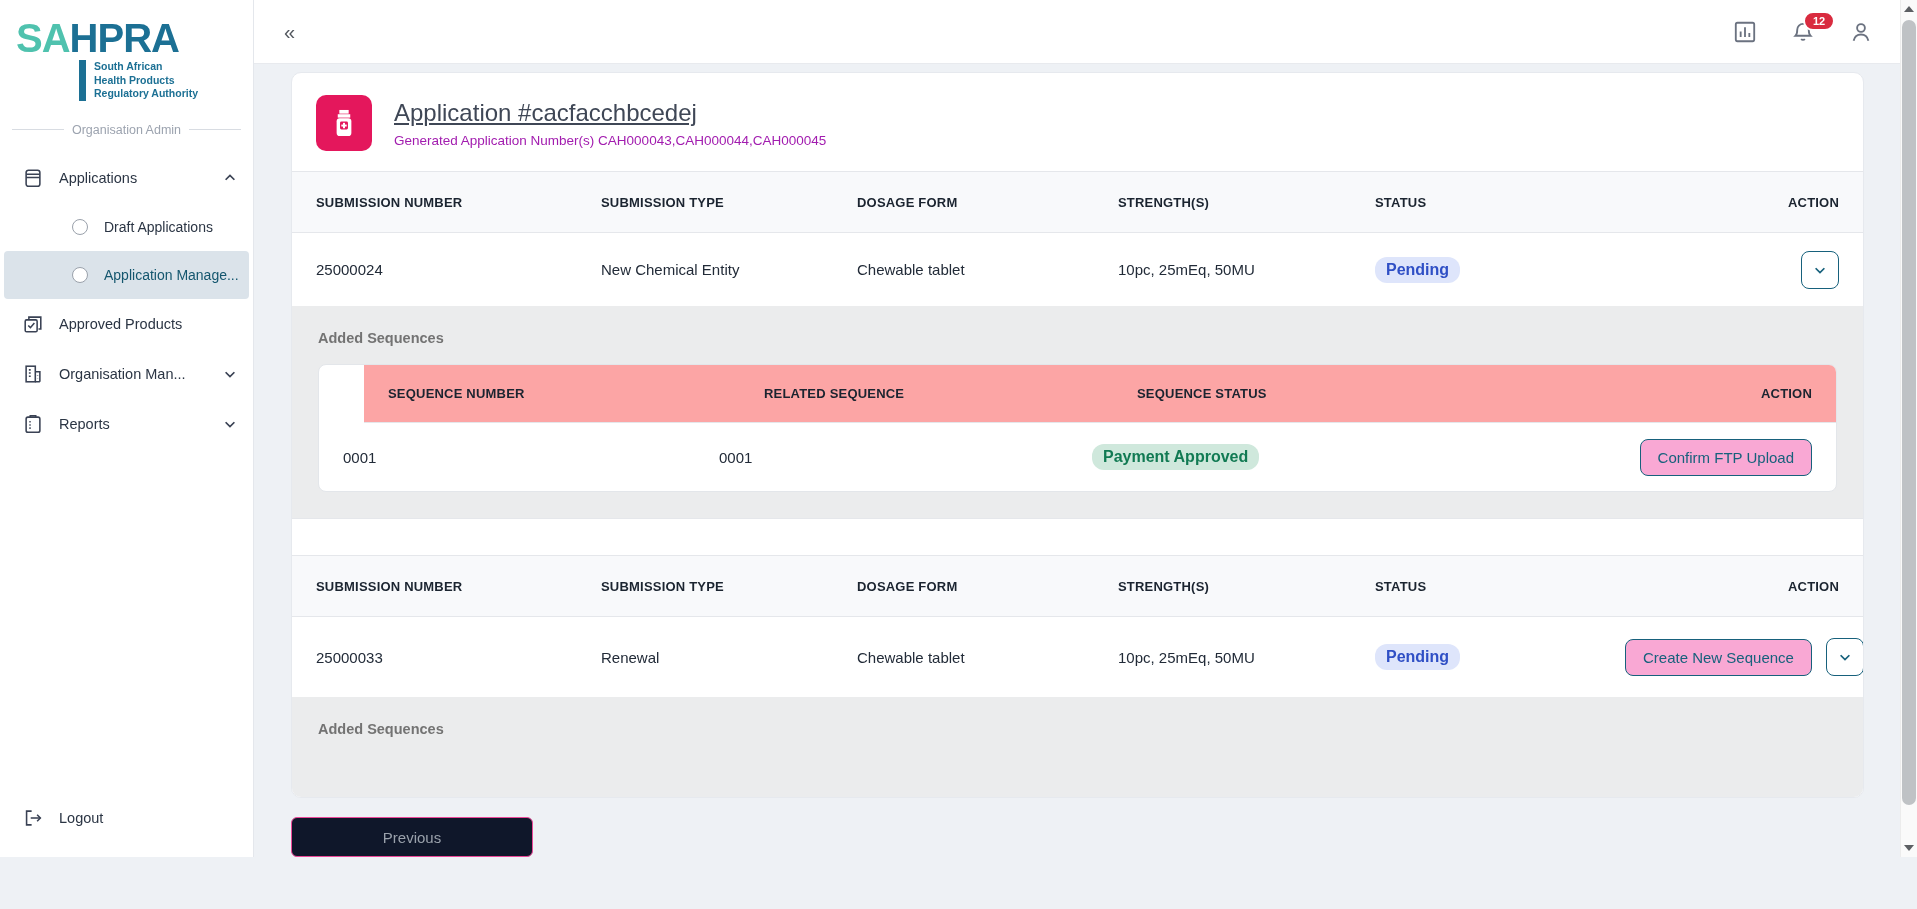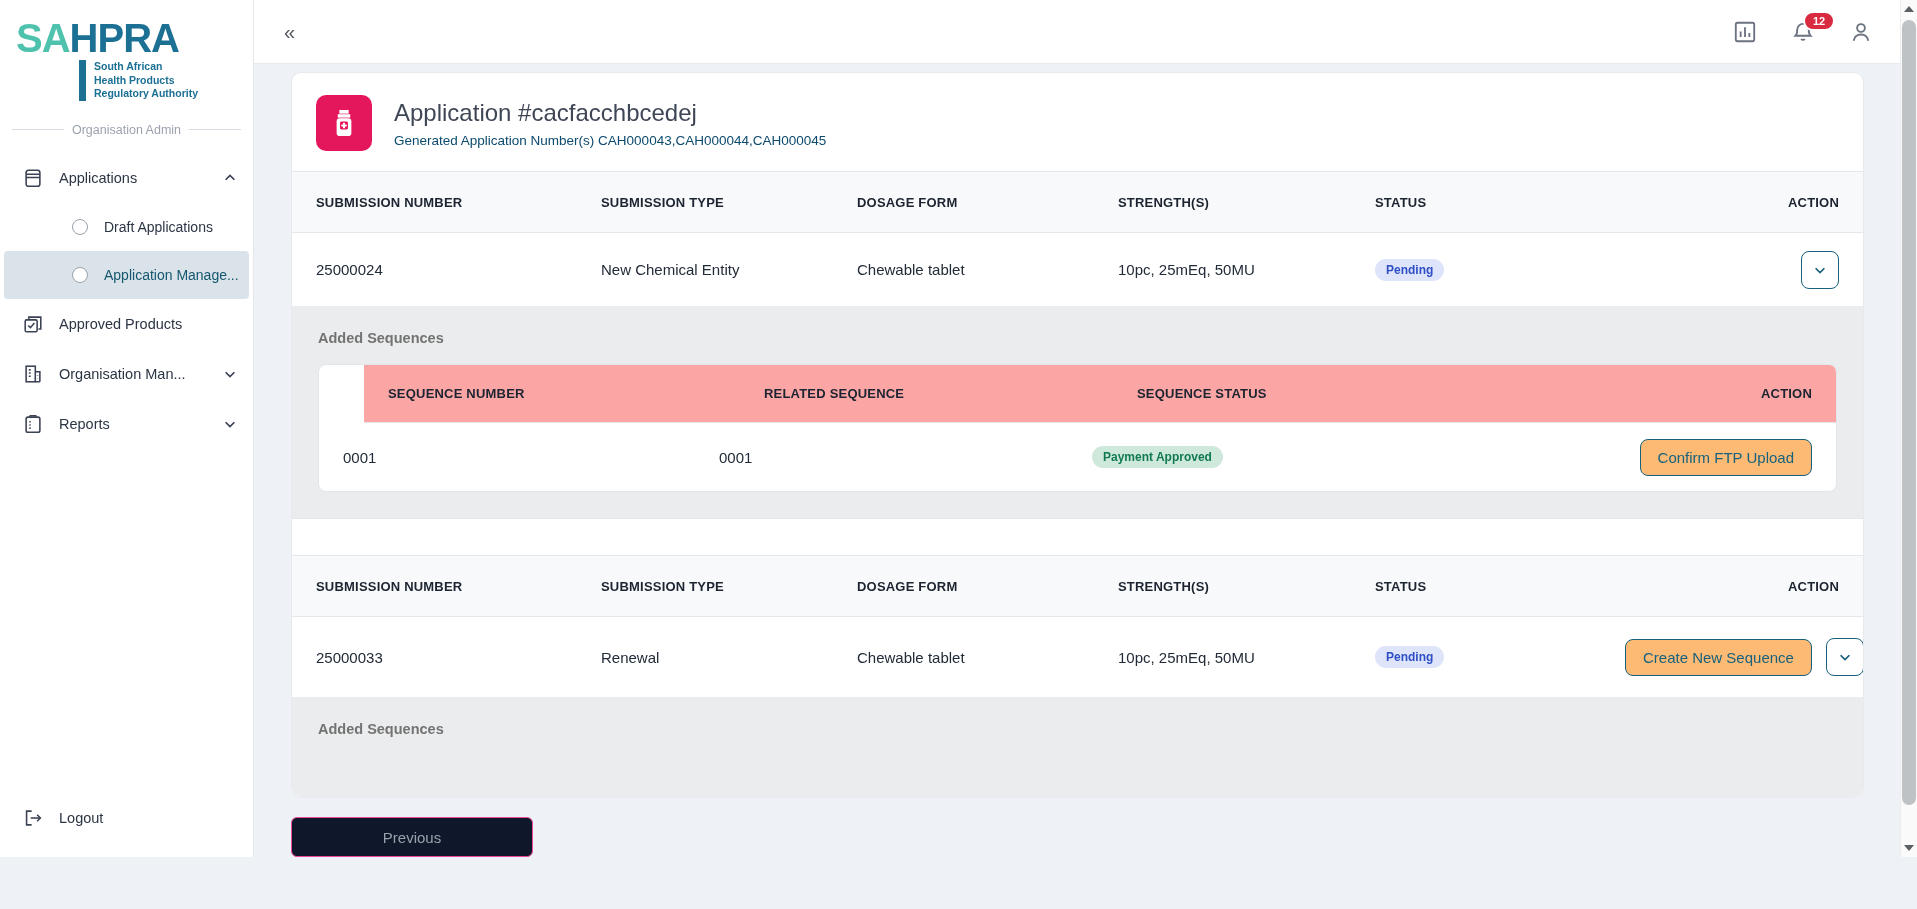--- a/index.html
+++ b/index.html
@@ -31,38 +31,38 @@
   .collapse { font-size:20px; color:#52575e; cursor:pointer; line-height:1; }
   .top-icons { margin-left:auto; display:flex; align-items:center; gap:32px; }
   .tico { width:26px; height:26px; color:#6b7280; position:relative; cursor:pointer; }
   .badge-count { position:absolute; top:-8px; left:13px; background:#d92b3f; color:#fff; font-size:11px; font-weight:bold; padding:2px 8px; border-radius:10px; border:2px solid #fff; line-height:1.1; }
 
   .content { flex:1; padding:8px 36px 0 37px; overflow:hidden; }
   .card { background:#fff; border:1px solid #e6e9ee; border-radius:10px; overflow:hidden; }
 
   .app-header { display:flex; align-items:center; gap:22px; padding:22px 24px 20px 24px; }
   .app-icon { width:56px; height:56px; background:#e4175c; border-radius:10px; display:flex; align-items:center; justify-content:center; flex:none; }
-  .page-title { font-size:24px; color:#3f4756; font-weight:500; }
-  .page-sub { font-size:13.5px; color:#0c4a6e; margin-top:6px; }
+  .page-title { font-size:24px; color:#3f4756; font-weight:500;text-decoration:underline; }
+  .page-sub { font-size:13.5px; color:#a21caf; margin-top:6px; }
 
   .tbl { border-top:1px solid #e5e7eb; border-bottom:1px solid #e5e7eb; }
   .tbl.last { border-bottom:none; }
   .grid6 { display:grid; grid-template-columns:285px 256px 261px 257px 250px 1fr; align-items:center; }
   .tbl-head { background:#f8f9fb; border-bottom:1px solid #e5e7eb; height:61px; padding:0 24px; }
   .tbl-head > div { font-size:13px; font-weight:bold; color:#1b2430; letter-spacing:.2px; }
   .tbl-row { background:#fff; height:73px; padding:0 24px; }
   .tbl-row > div { font-size:15px; color:#222b38; }
   .cell-r { text-align:right; }
   .actions { display:flex; justify-content:flex-end; align-items:center; gap:14px; }
 
-  .badge { display:inline-block; padding:4px 11px; border-radius:12px; font-size:12px; font-weight:bold; }
+  .badge { display:inline-block; padding:4px 11px; border-radius:12px; font-size:16px; font-weight:bold; }
   .badge.pending { background:#dee5fb; color:#2f4fc5; }
   .badge.approved { background:#cfe8dc; color:#117a53; }
 
-  .btn-outline { background:#fdba74; border:1px solid #17617c; color:#17617c; border-radius:8px; padding:9px 17px; font-size:15px; font-family:inherit; cursor:pointer; white-space:nowrap; }
+  .btn-outline { background:#f9a8d4; border:1px solid #17617c; color:#17617c; border-radius:8px; padding:9px 17px; font-size:15px; font-family:inherit; cursor:pointer; white-space:nowrap; }
   .chev-btn { width:38px; height:38px; background:#fff; border:1px solid #17617c; color:#17617c; border-radius:8px; display:flex; align-items:center; justify-content:center; cursor:pointer; flex:none; }
 
   .expand { background:#ebeced; padding:20px 26px 26px 26px; }
   .expand.empty { padding:20px 26px 42px 26px; }
   .expand-title { font-size:14.5px; font-weight:bold; color:#737373; margin:4px 0 18px 0; }
   .seq-card { background:#fff; border:1px solid #e3e6ea; border-radius:8px; overflow:hidden; }
   .grid4 { display:grid; grid-template-columns:376px 373px 420px 1fr; align-items:center; }
   .seq-head { background:#fca5a5; border-bottom:1px solid #e5e7eb; height:58px; padding:0 24px;margin-left:45px; }
   .seq-head > div { font-size:13px; font-weight:bold; color:#1b2430; letter-spacing:.2px; }
   .seq-row { height:68px; padding:0 24px; }

